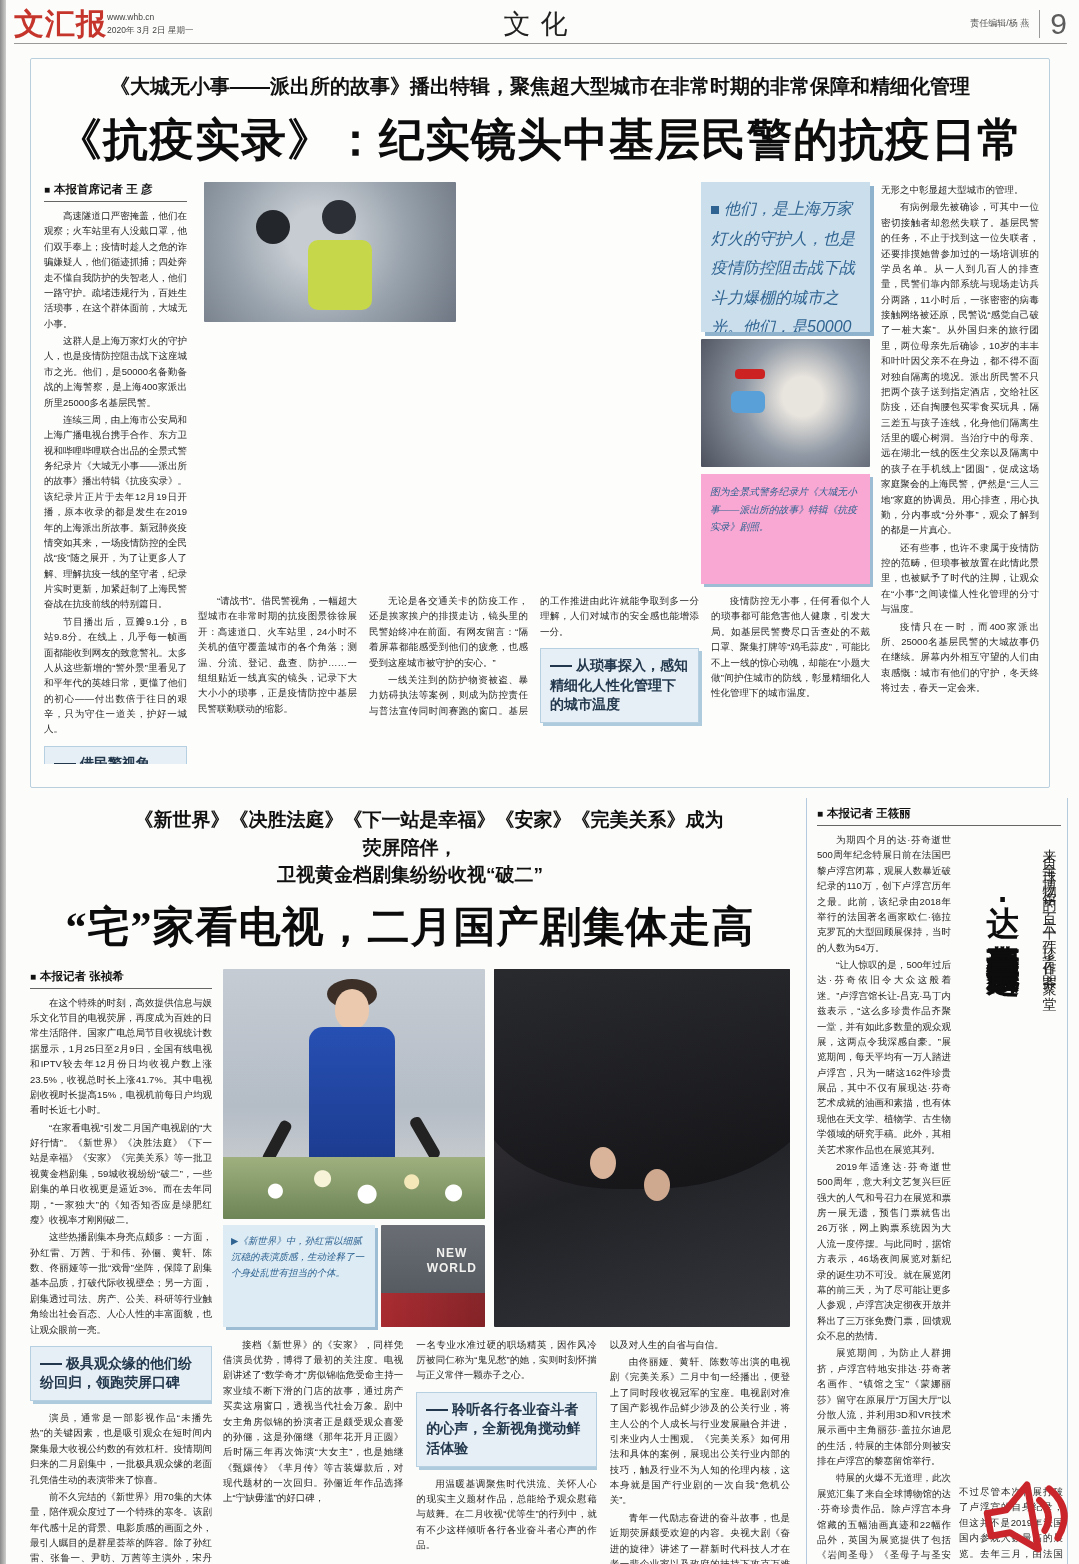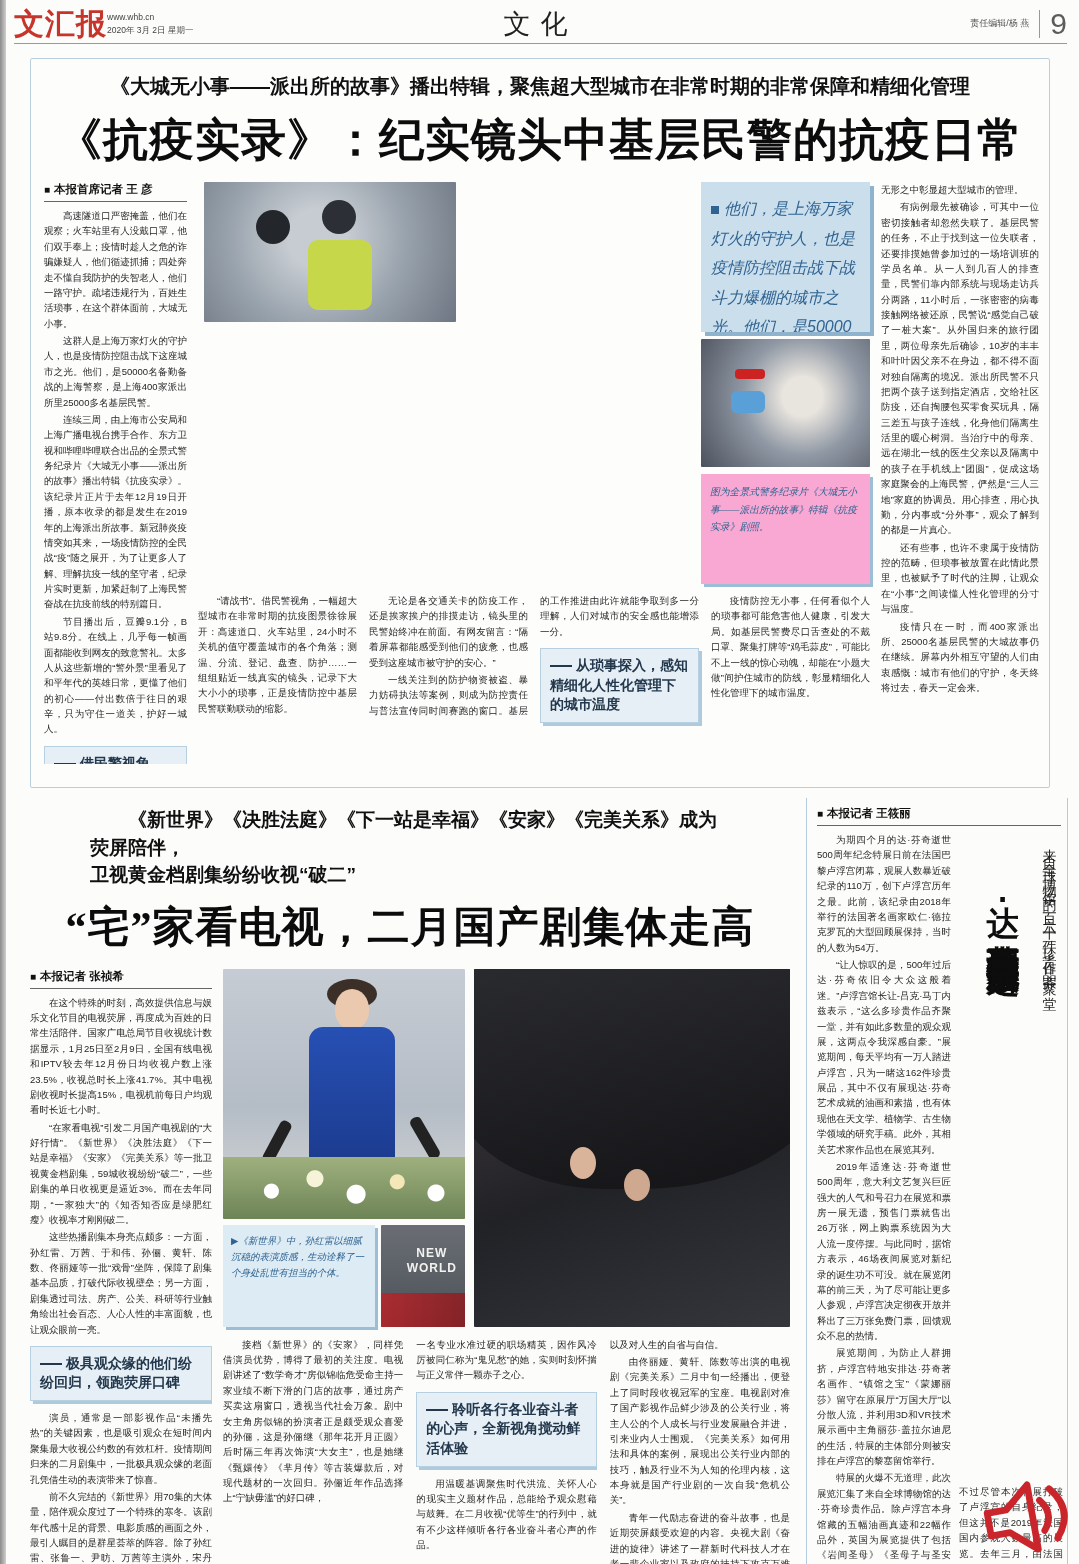--- a/index.html
+++ b/index.html
@@ -61,28 +61,28 @@
   #ph-inset2 .sub { position:absolute; left:8px; bottom:6px; font-size:10px; color:#f3efd9; text-shadow:0 0 3px #333; letter-spacing:1px; }
   .pullquote { background:#cadeec; box-shadow:4px 4px 0 #8fb3cc; padding:12px 10px; font-size:16px; line-height:1.85; color:#2f6391; font-style:italic; height:150px; overflow:hidden; }
   .pullquote .mk { display:inline-block; width:8px; height:8px; background:#2f6391; margin-right:5px; }
   #ph-nurse { height:128px; background:radial-gradient(circle at 60% 45%, #e8e4de 0 16%, #8f98a4 48%, #4b505c 100%); }
   #ph-nurse .band { position:absolute; left:34px; top:30px; width:30px; height:10px; background:#c22; border-radius:4px; }
   #ph-nurse .mask { position:absolute; left:30px; top:52px; width:34px; height:22px; background:#5aa0d8; border-radius:6px; }
   .capbox { background:#f9a8d4; box-shadow:3px 3px 0 #9dbdd4; padding:9px 9px; font-size:9.8px; line-height:1.8; color:#2f6391; font-style:italic; flex:1; overflow:hidden; }
 
   
   #a2 { position:absolute; left:30px; top:798px; width:760px; height:766px; overflow:hidden; padding-top:8px; }
-  #a2-standfirst { font-size:19px; font-weight:bold; color:#101010; width:640px; margin:0 auto; line-height:1.45; }
+  #a2-standfirst { font-size:19px; font-weight:bold; color:#101010; width:640px; margin:0 auto; line-height:1.45;text-align:center; }
   #a2-standfirst .l1 { text-indent:2em; display:block; }
   #a2-headline { font-family:"Liberation Serif","DejaVu Serif",serif; font-weight:900; font-size:42px; text-align:center; color:#0b0b0b; margin:10px 0 14px; letter-spacing:1px; }
   #a2-row { display:flex; gap:11px; height:622px; }
   #a2-col1 { width:182px; flex:none; overflow:hidden; }
   #a2-main { flex:1; display:flex; flex-direction:column; gap:10px; }
   #a2-photos { display:flex; gap:9px; height:358px; }
-  #a2-pleft { width:242px; flex:none; display:flex; flex-direction:column; gap:6px; }
+  #a2-pleft { width:262px; flex:none; display:flex; flex-direction:column; gap:6px; }
   #ph-suit { height:250px; background:linear-gradient(180deg,#c6ccd3 0%,#b4bcc6 55%,#d8d9d6 100%); }
   #ph-suit .head { position:absolute; left:112px; top:20px; width:34px; height:40px; border-radius:50% 50% 45% 45%; background:#eac9ae; }
   #ph-suit .hair { position:absolute; left:104px; top:10px; width:50px; height:30px; border-radius:50%; background:#3c2f28; }
   #ph-suit .suit { position:absolute; left:86px; top:58px; width:86px; height:130px; background:linear-gradient(180deg,#2750b4,#1c3c90); border-radius:14px 14px 0 0; }
   #ph-suit .mic1,#ph-suit .mic2 { position:absolute; width:12px; height:46px; background:#222; border-radius:5px; transform:rotate(28deg); }
   #ph-suit .mic1 { left:48px; top:150px; } #ph-suit .mic2 { left:196px; top:146px; transform:rotate(-30deg); }
   #ph-suit .flowers { position:absolute; left:0; right:0; bottom:0; height:62px;
      background:radial-gradient(circle at 20% 55%, #fff 0 7px, transparent 8px),radial-gradient(circle at 38% 35%, #f7f3d8 0 8px, transparent 9px),radial-gradient(circle at 55% 60%, #fff 0 9px, transparent 10px),radial-gradient(circle at 72% 40%, #f4e8b8 0 7px, transparent 8px),radial-gradient(circle at 88% 58%, #fff 0 8px, transparent 9px),linear-gradient(180deg,#9fb07e,#6d8456); }
   #a2-capRow { display:flex; gap:6px; height:102px; }
   #a2-capbox { width:152px; flex:none; background:#dcebf4; box-shadow:3px 3px 0 #9dbdd4; padding:8px; font-size:9.5px; line-height:1.7; color:#2f6391; font-style:italic; overflow:hidden; }

